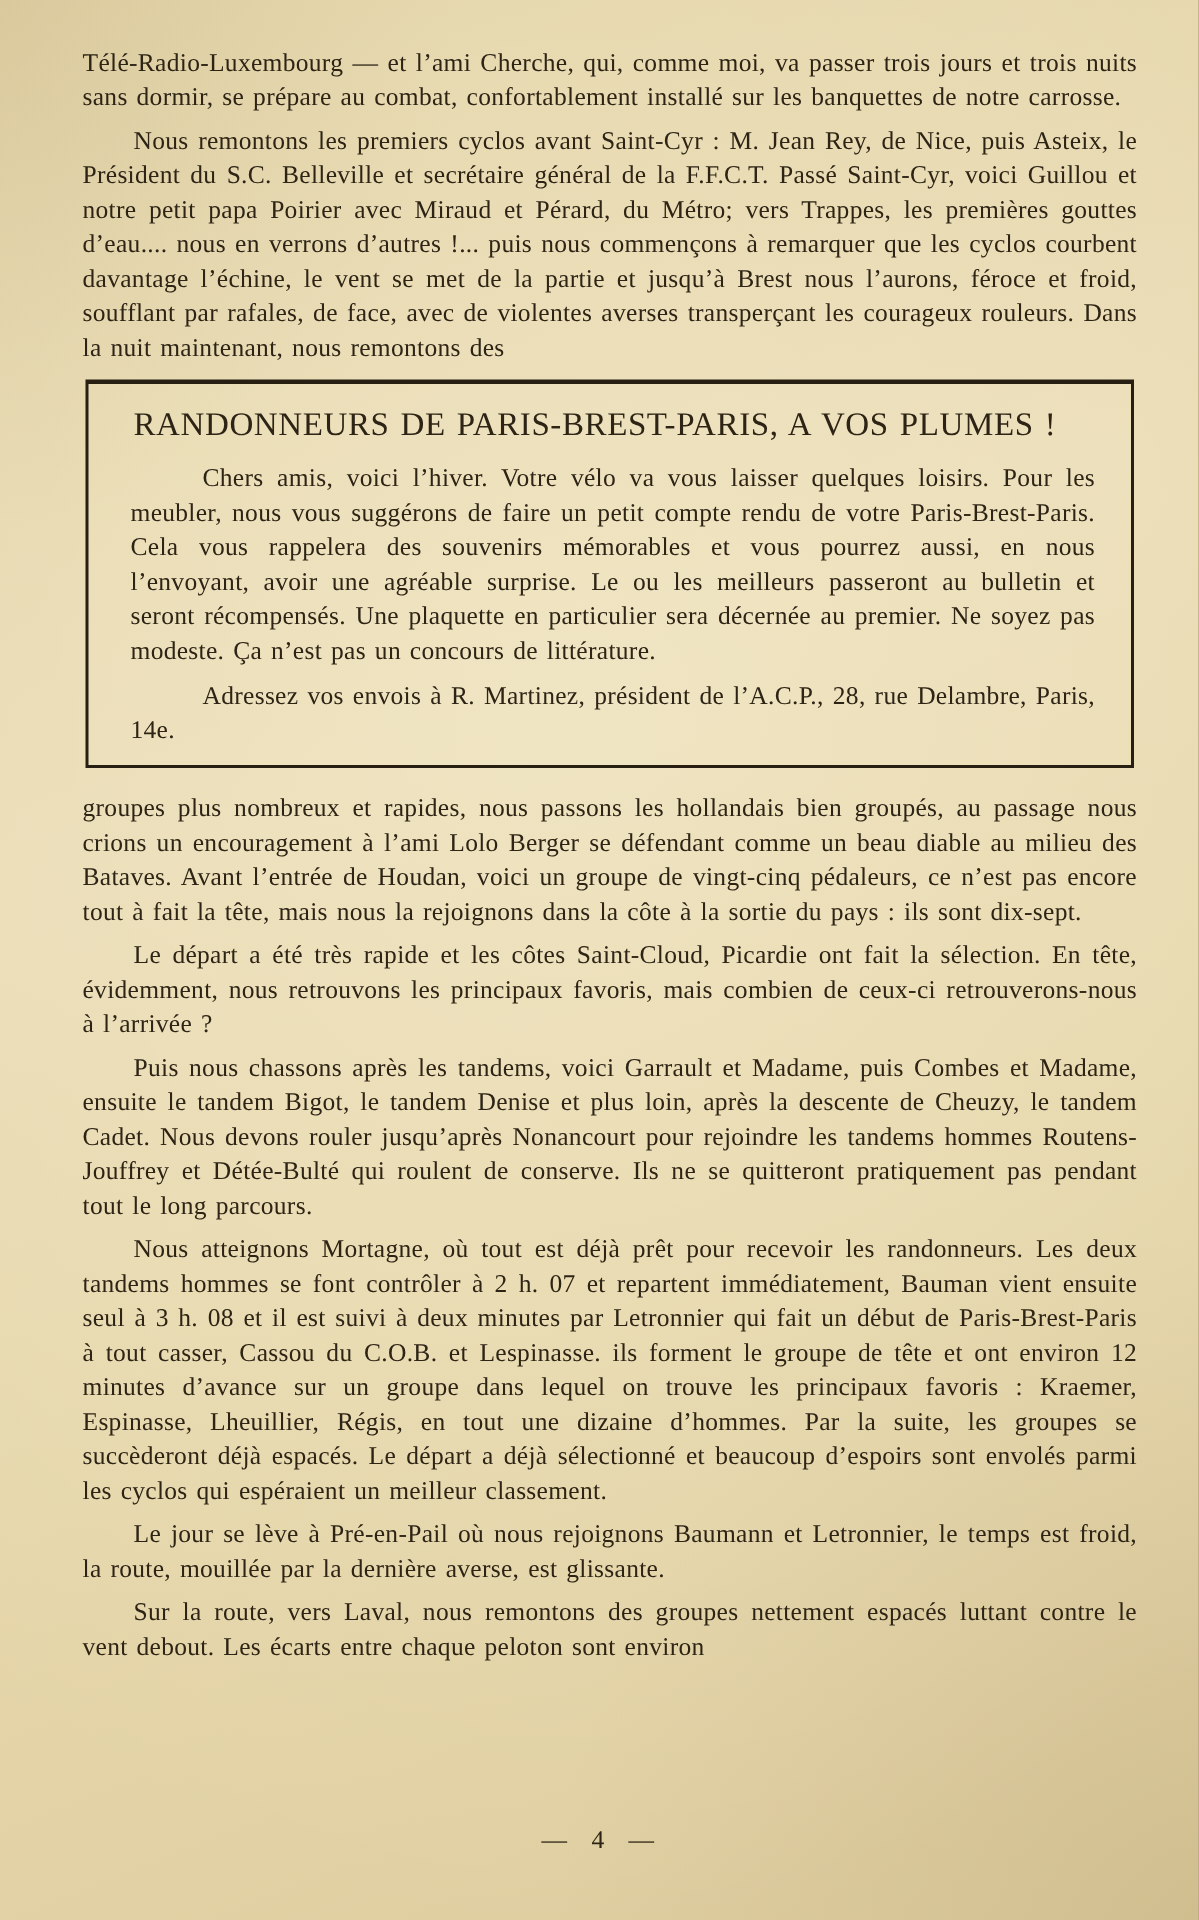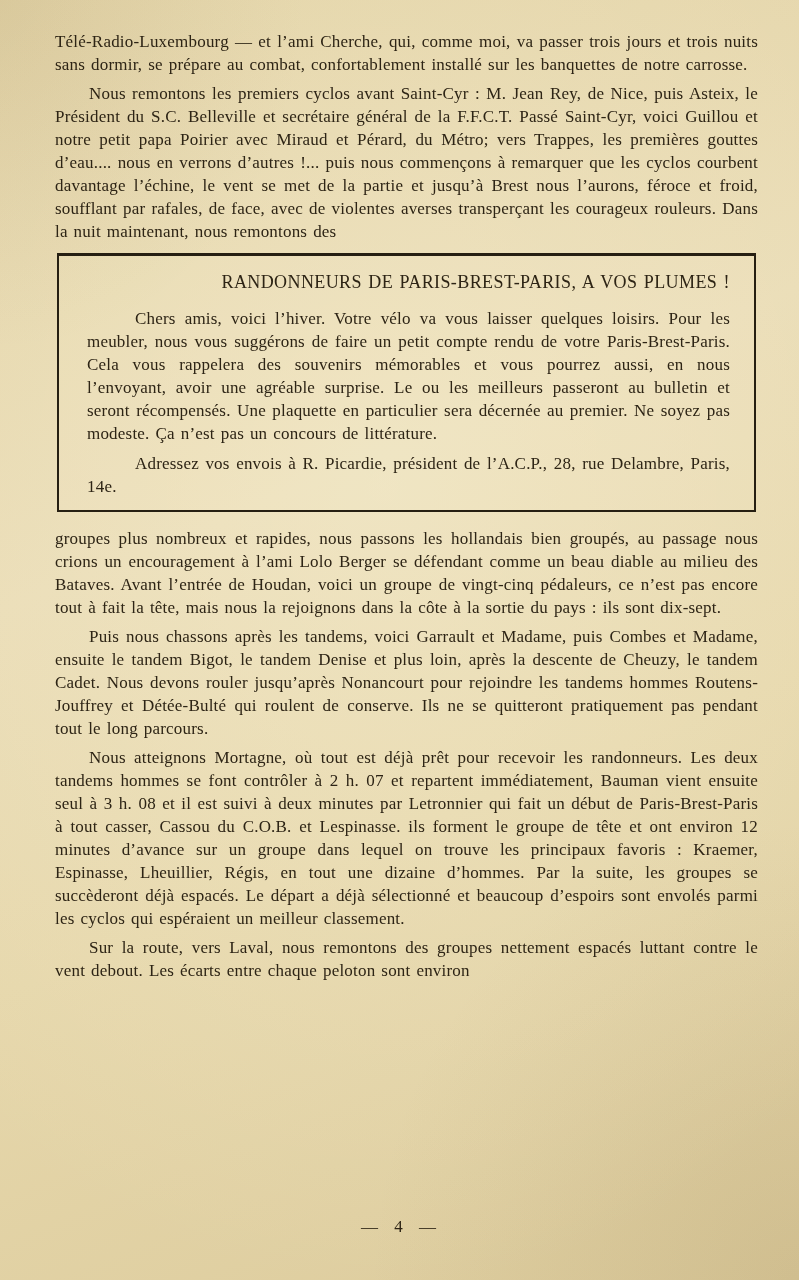--- a/index.html
+++ b/index.html
@@ -35,24 +35,24 @@
   }
   .par.indent { text-indent: 34px; }
   .notice-box {
     margin: 10px 2px 15px 2px;
     border: 2px solid #261f12;
     border-top-width: 3px;
     padding: 15px 24px 12px 28px;
     background: rgba(255,248,222,0.06);
   }
   .notice-title {
-    font-size: 18px;
+    font-size: 22px;
     letter-spacing: 0.4px;
     margin: 0 0 13px 2px;
-    text-align: right;
+    text-align: left;
     white-space: nowrap;
   }
   .notice-par {
     margin: 0 0 7px 0;
     text-indent: 48px;
   }
   .notice-par:last-child { margin-bottom: 0; }
   .page-footer {
     position: absolute;
     left: 0;
@@ -68,23 +68,25 @@
 <body>
 
 <div class="page">
 
   <p class="par">Télé-Radio-Luxembourg — et l’ami Cherche, qui, comme moi, va passer trois jours et trois nuits sans dormir, se prépare au combat, confortablement installé sur les banquettes de notre carrosse.</p>
   <p class="par indent">Nous remontons les premiers cyclos avant Saint-Cyr : M. Jean Rey, de Nice, puis Asteix, le Président du S.C. Belleville et secrétaire général de la F.F.C.T. Passé Saint-Cyr, voici Guillou et notre petit papa Poirier avec Miraud et Pérard, du Métro; vers Trappes, les premières gouttes d’eau.... nous en verrons d’autres !... puis nous commençons à remarquer que les cyclos courbent davantage l’échine, le vent se met de la partie et jusqu’à Brest nous l’aurons, féroce et froid, soufflant par rafales, de face, avec de violentes averses transperçant les courageux rouleurs. Dans la nuit maintenant, nous remontons des</p>
 
   <div class="notice-box">
     <div class="notice-title">RANDONNEURS DE PARIS-BREST-PARIS, A VOS PLUMES !</div>
     <p class="notice-par">Chers amis, voici l’hiver. Votre vélo va vous laisser quelques loisirs. Pour les meubler, nous vous suggérons de faire un petit compte rendu de votre Paris-Brest-Paris. Cela vous rappelera des souvenirs mémorables et vous pourrez aussi, en nous l’envoyant, avoir une agréable surprise. Le ou les meilleurs passeront au bulletin et seront récompensés. Une plaquette en particulier sera décernée au premier. Ne soyez pas modeste. Ça n’est pas un concours de littérature.</p>
-    <p class="notice-par">Adressez vos envois à R. Picardie, président de l’A.C.P., 28, rue Delambre, Paris, 14e.</p>
+    <p class="notice-par">Adressez vos envois à R. Martinez, président de l’A.C.P., 28, rue Delambre, Paris, 14e.</p>
   </div>
 
   <p class="par">groupes plus nombreux et rapides, nous passons les hollandais bien groupés, au passage nous crions un encouragement à l’ami Lolo Berger se défendant comme un beau diable au milieu des Bataves. Avant l’entrée de Houdan, voici un groupe de vingt-cinq pédaleurs, ce n’est pas encore tout à fait la tête, mais nous la rejoignons dans la côte à la sortie du pays : ils sont dix-sept.</p>
+  <p class="par indent">Le départ a été très rapide et les côtes Saint-Cloud, Picardie ont fait la sélection. En tête, évidemment, nous retrouvons les principaux favoris, mais combien de ceux-ci retrouverons-nous à l’arrivée ?</p>
   <p class="par indent">Puis nous chassons après les tandems, voici Garrault et Madame, puis Combes et Madame, ensuite le tandem Bigot, le tandem Denise et plus loin, après la descente de Cheuzy, le tandem Cadet. Nous devons rouler jusqu’après Nonancourt pour rejoindre les tandems hommes Routens-Jouffrey et Détée-Bulté qui roulent de conserve. Ils ne se quitteront pratiquement pas pendant tout le long parcours.</p>
   <p class="par indent">Nous atteignons Mortagne, où tout est déjà prêt pour recevoir les randonneurs. Les deux tandems hommes se font contrôler à 2 h. 07 et repartent immédiatement, Bauman vient ensuite seul à 3 h. 08 et il est suivi à deux minutes par Letronnier qui fait un début de Paris-Brest-Paris à tout casser, Cassou du C.O.B. et Lespinasse. ils forment le groupe de tête et ont environ 12 minutes d’avance sur un groupe dans lequel on trouve les principaux favoris : Kraemer, Espinasse, Lheuillier, Régis, en tout une dizaine d’hommes. Par la suite, les groupes se succèderont déjà espacés. Le départ a déjà sélectionné et beaucoup d’espoirs sont envolés parmi les cyclos qui espéraient un meilleur classement.</p>
+  <p class="par indent">Le jour se lève à Pré-en-Pail où nous rejoignons Baumann et Letronnier, le temps est froid, la route, mouillée par la dernière averse, est glissante.</p>
   <p class="par indent">Sur la route, vers Laval, nous remontons des groupes nettement espacés luttant contre le vent debout. Les écarts entre chaque peloton sont environ</p>
 
   <div class="page-footer">— 4 —</div>
 
 </div>
 
 </body></html>

